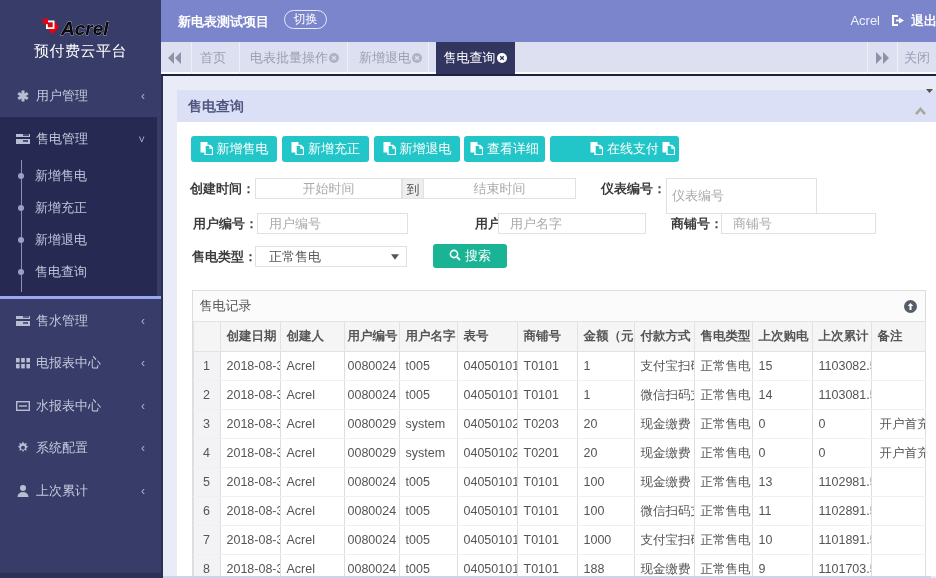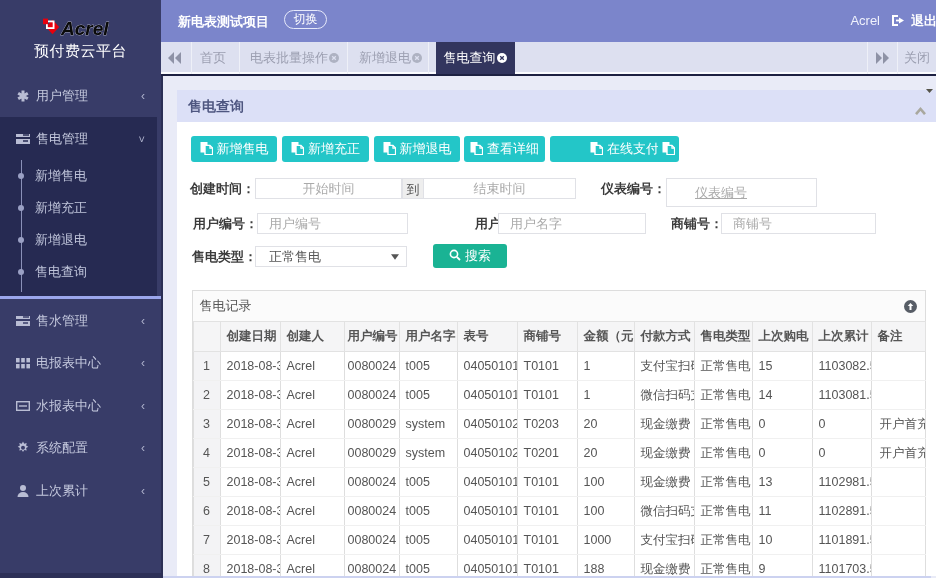--- a/index.html
+++ b/index.html
@@ -260,21 +260,21 @@
             <rect x="0.5" y="0" width="7" height="10.5" fill="#fff"></rect>
             <path d="M5 3.4 L9.9 3.4 L12.6 6.1 L12.6 12.6 L5 12.6 Z" fill="#23c6c8" stroke="#fff" stroke-width="1.4"></path>
             <path d="M9.9 3.4 L9.9 6.1 L12.6 6.1" stroke="#fff" stroke-width="1.1" fill="none"></path>
           </svg>导出</div>
 
       <div class="flabel" style="left:13px;top:56px;line-height:21px;">创建时间：</div>
       <input class="finput" style="left: 78px; top: 56px; width: 147px; height: 21px; text-align: center;" value="开始时间" readonly="">
       <div class="addon" style="left:225px;top:56px;width:22px;height:21px;line-height:21px;">到</div>
       <input class="finput" style="left: 246px; top: 56px; width: 153px; height: 21px; text-align: center;" value="结束时间" readonly="">
       <div class="flabel" style="left:424px;top:56px;line-height:21px;">仪表编号：</div>
-      <input class="finput" style="left: 489px; top: 56px; width: 151px; height: 29px; padding-left: 28px; text-decoration: underline;" value="仪表编号" readonly="">
+      <input class="finput" style="left: 489px; top: 56px; width: 151px; height: 36px; padding-left: 5px;" value="仪表编号" readonly="">
 
       <div class="flabel" style="left:16px;top:91px;line-height:21px;">用户编号：</div>
       <input class="finput" style="left: 80px; top: 91px; width: 151px; height: 21px; padding-left: 11px;" value="用户编号" readonly="">
       <div class="flabel" style="left:256px;top:91px;line-height:21px;margin-left:42px;">用户名字：</div>
       <input class="finput" style="left: 321px; top: 91px; width: 148px; height: 21px; padding-left: 11px;" value="用户名字" readonly="">
       <div class="flabel" style="left:494px;top:91px;line-height:21px;">商铺号：</div>
       <input class="finput" style="left: 544px; top: 91px; width: 155px; height: 21px; padding-left: 11px;" value="商铺号" readonly="">
 
       <div class="flabel" style="left:15px;top:124px;line-height:21px;">售电类型：</div>
       <div class="finput" style="left:78px;top:124px;width:152px;height:21px;line-height:19px;padding-left:13px;color:#555;">正常售电<svg style="position:absolute;right:7px;top:7px;" width="8" height="6" viewBox="0 0 9 6">

